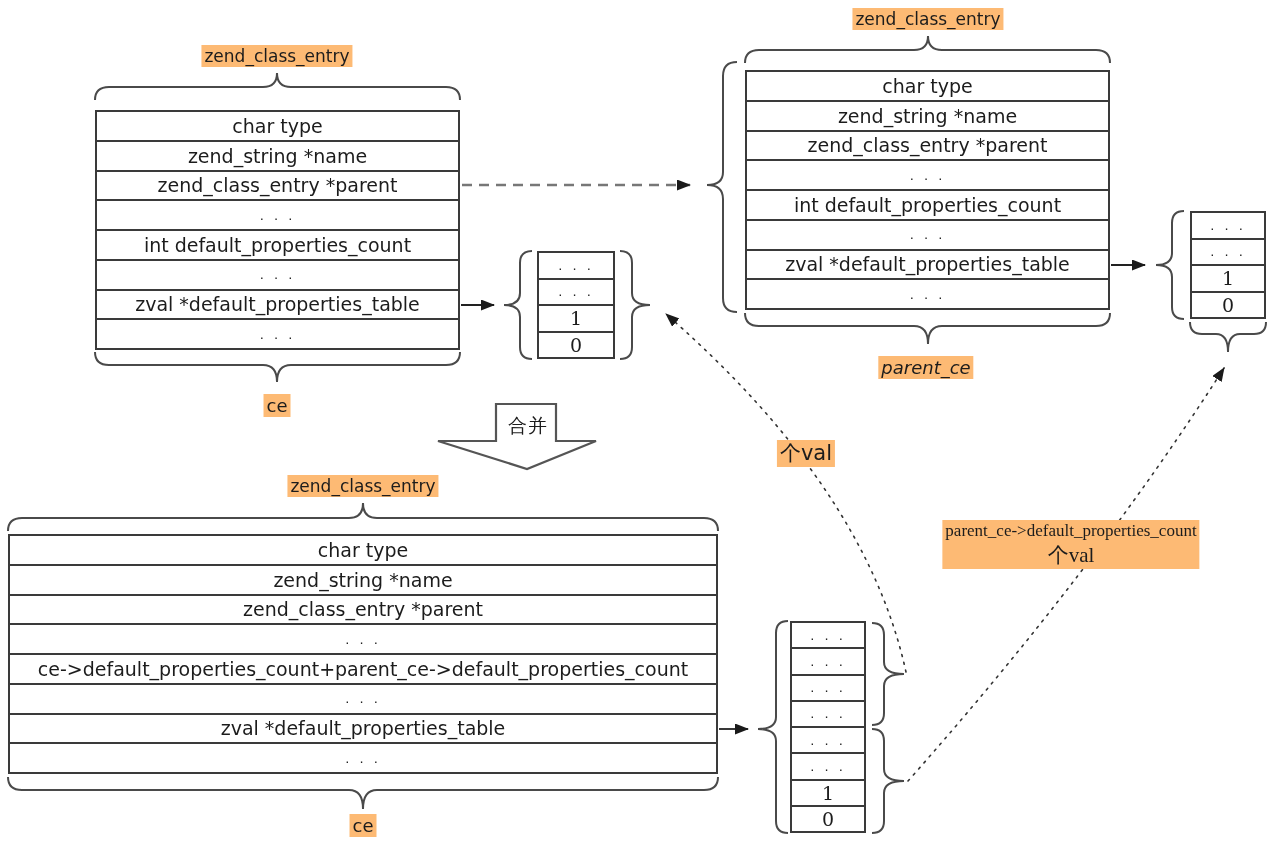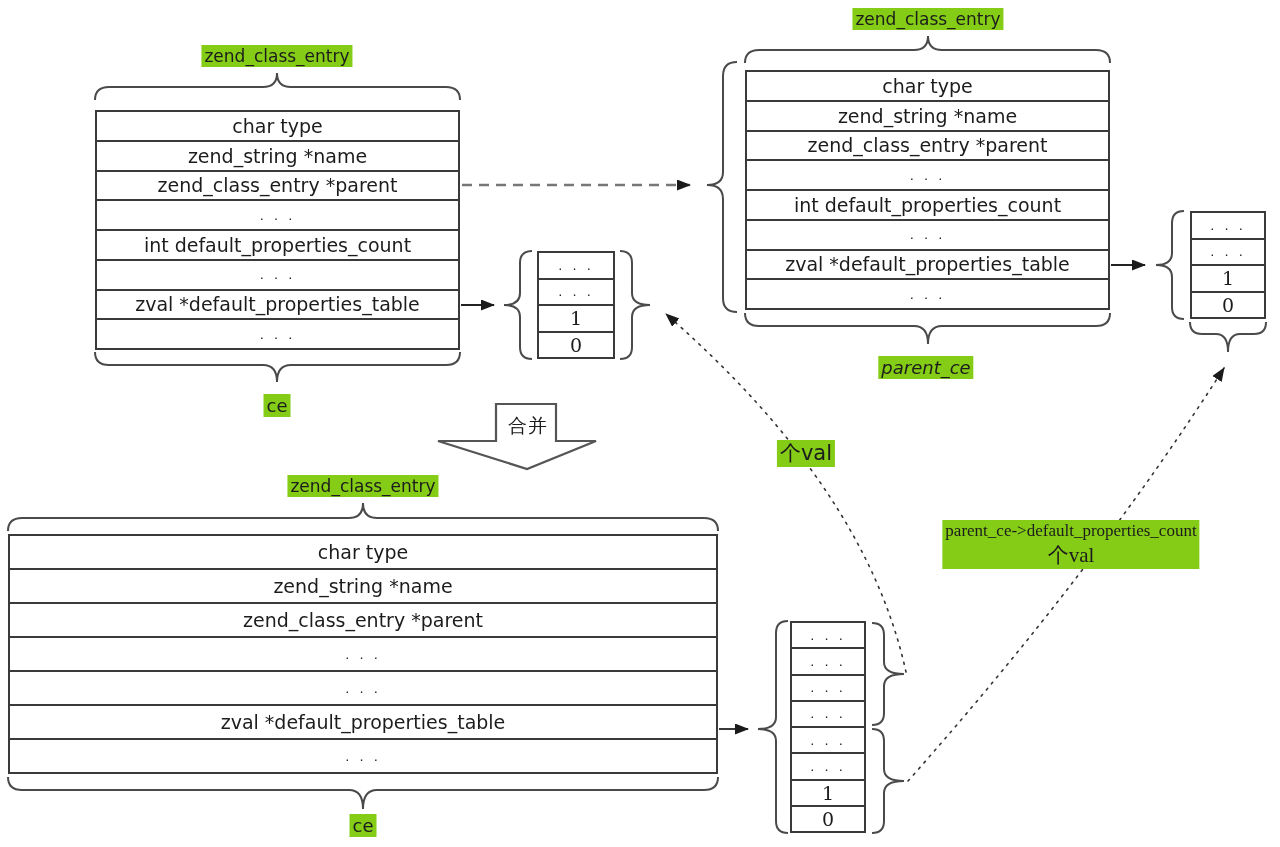--- a/index.html
+++ b/index.html
@@ -15,21 +15,21 @@
   .tbl .row{
     flex:1;display:flex;align-items:center;justify-content:center;
     border-bottom:2px solid #3a3a3a;font-size:19px;white-space:nowrap;
     overflow:hidden;
   }
   .tbl .row:last-child{border-bottom:none;}
   .tbl .row.dots{font-size:13px;letter-spacing:3px;color:#222;}
   .tbl .row.num{font-family:"DejaVu Serif","Liberation Serif",serif;font-size:19px;}
   .lbl{
     position:absolute;transform:translateX(-50%);white-space:nowrap;z-index:3;
-    font-size:17px;line-height:1.3;text-align:center;background:#84cc16;padding:0 3px;
+    font-size:17px;line-height:1.3;text-align:center;background:#fdba74;padding:0 3px;
   }
   .lbl .l2{font-size:21px;}
   .cap{font-size:18px;}
   .merge-lbl{font-size:19px;letter-spacing:1px;}
 </style>
 </head>
 <body>
 
 <div class="canvas">
 
@@ -92,20 +92,21 @@
     <div class="row dots">. . .</div>
     <div class="row">zval *default_properties_table</div>
     <div class="row dots">. . .</div>
   </div>
 
   <div class="tbl" style="left:8px;top:534px;width:710px;height:240px;">
     <div class="row">char type</div>
     <div class="row">zend_string *name</div>
     <div class="row">zend_class_entry *parent</div>
     <div class="row dots">. . .</div>
+    <div class="row">ce-&gt;default_properties_count+parent_ce-&gt;default_properties_count</div>
     <div class="row dots">. . .</div>
     <div class="row">zval *default_properties_table</div>
     <div class="row dots">. . .</div>
   </div>
 
   <div class="tbl" style="left:537px;top:251px;width:78px;height:108px;">
     <div class="row dots">. . .</div>
     <div class="row dots">. . .</div>
     <div class="row num">1</div>
     <div class="row num">0</div>

